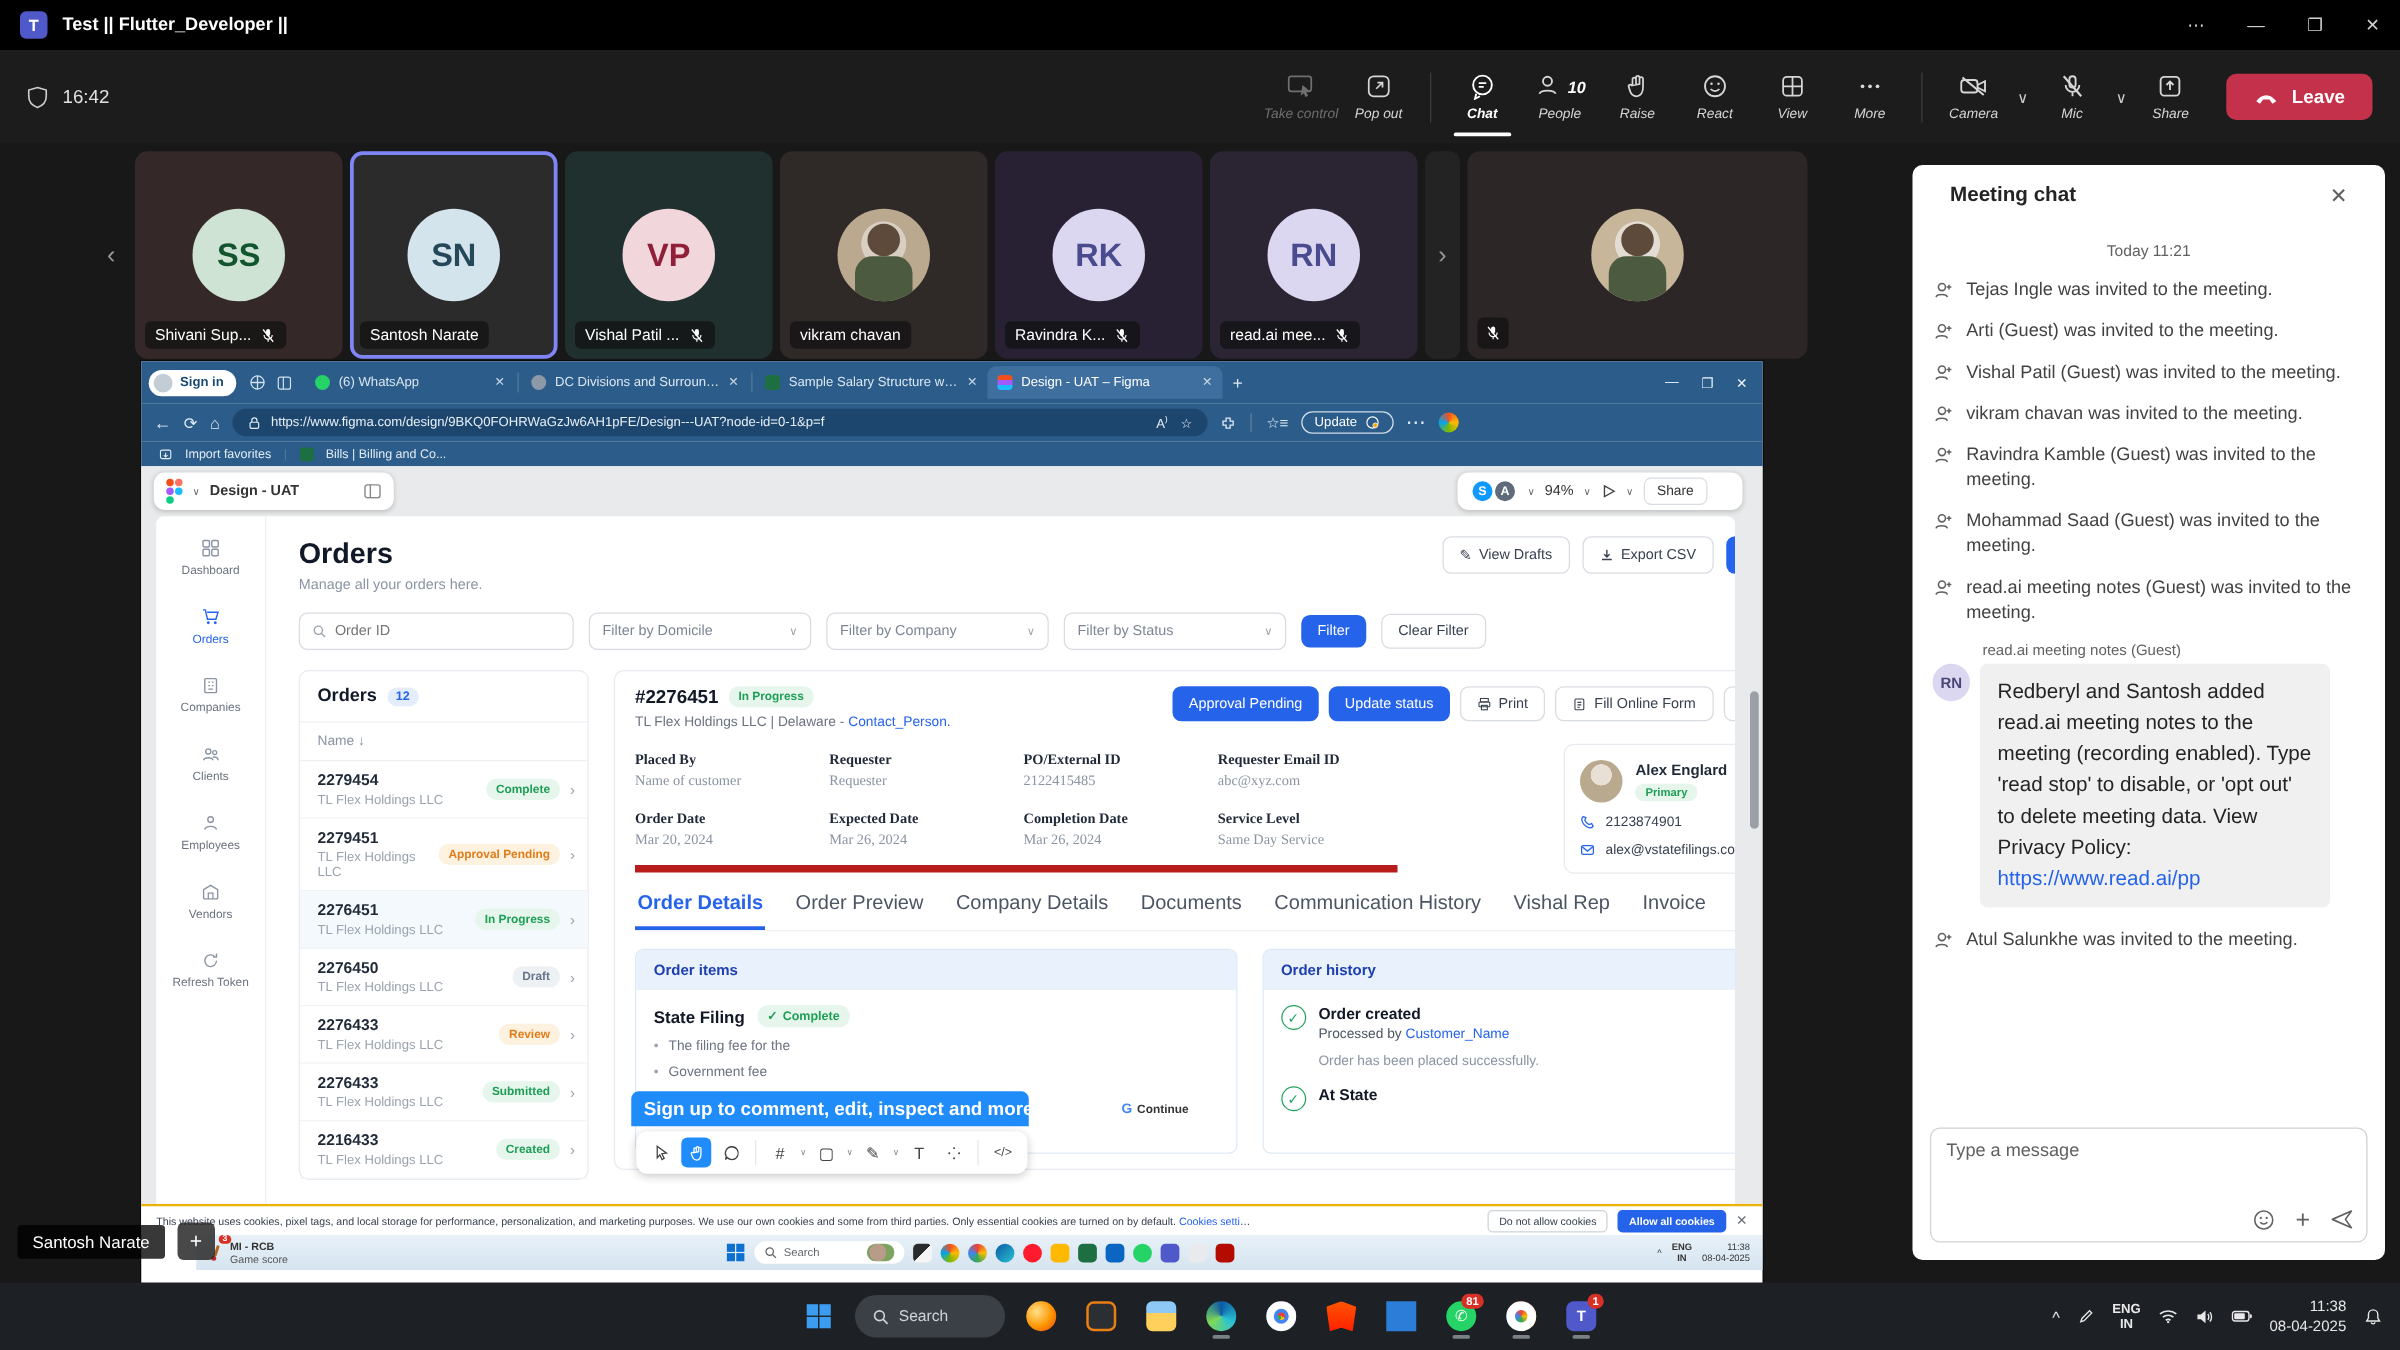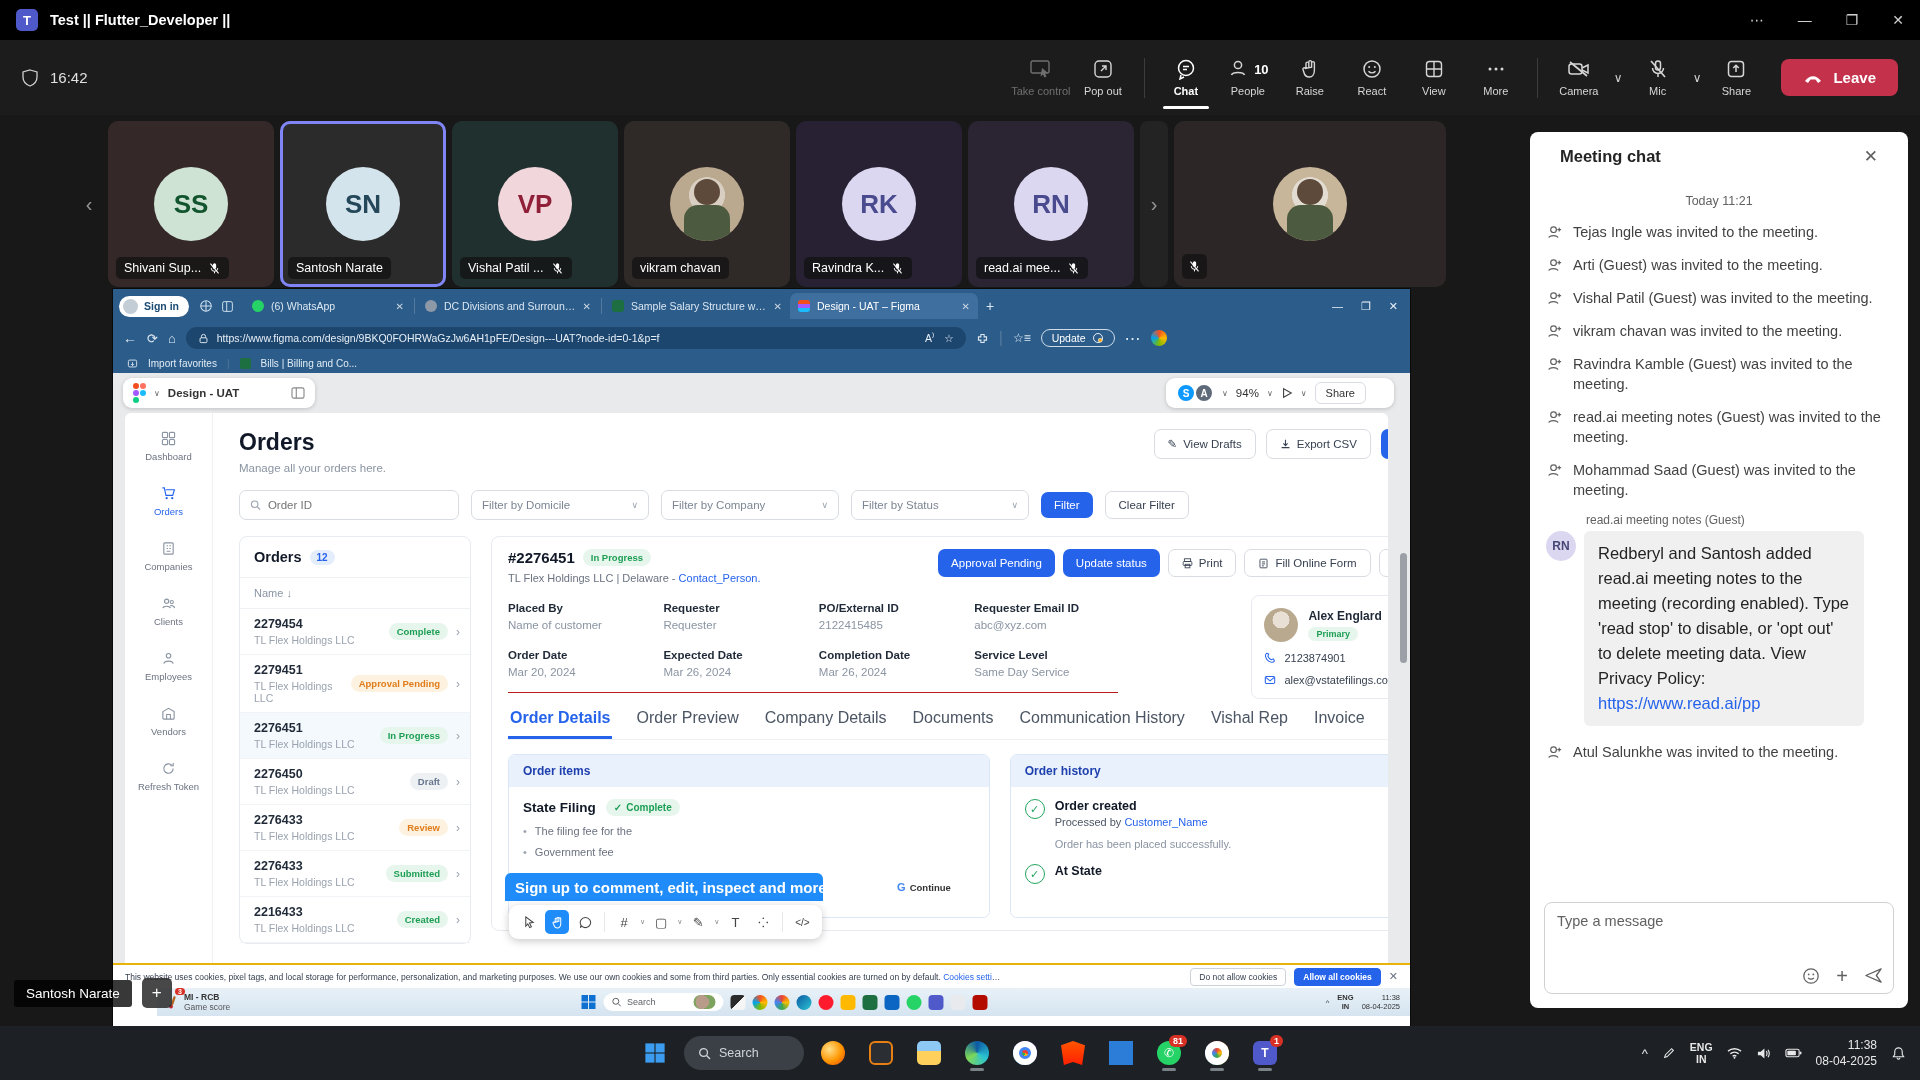--- a/index.html
+++ b/index.html
@@ -7,21 +7,21 @@
   body{background:#000;font-family:"Liberation Sans",sans-serif;}
   .screen{position:relative;width:1920px;height:1080px;background:#161616;overflow:hidden;}
   
   .titlebar{position:absolute;left:0;top:0;width:1920px;height:40px;background:#000;display:flex;align-items:center;padding:0 16px;color:#fff;}
   .tlogo{width:22px;height:22px;border-radius:5px;background:#5059c9;color:#fff;font-size:13px;font-weight:bold;display:flex;align-items:center;justify-content:center;margin-right:12px;}
   .titlebar .ttl{font-size:14.5px;font-weight:bold;}
   .wctrls{margin-left:auto;display:flex;gap:34px;color:#cfcfcf;font-size:14px;align-items:center;}
   
   .mtoolbar{position:absolute;left:0;top:40px;width:1920px;height:75px;background:#1c1c1c;display:flex;align-items:center;color:#e8e8e8;}
   .mtime{display:flex;align-items:center;gap:10px;margin-left:20px;font-size:15px;color:#e0e0e0;}
-  .tool{width:62px;display:flex;flex-direction:column;align-items:center;gap:5px;font-size:11px;color:#d6d6d6;position:relative;cursor:pointer;}
+  .tool{width:62px;display:flex;flex-direction:column;align-items:center;gap:5px;font-size:11px;color:#d6d6d6;position:relative;cursor:pointer;font-style:italic;}
   .tool svg{display:block;}
   .tool.disabled{color:#6f6f6f;}
   .tool.active:after{content:"";position:absolute;bottom:-12px;width:46px;height:3px;border-radius:2px;background:#fff;}
   .vdiv{width:1px;height:40px;background:#3c3c3c;margin:0 10px;}
   .chev{color:#cfcfcf;font-size:12px;margin:0 4px;cursor:pointer;}
   .leavebtn{display:flex;align-items:center;gap:10px;background:#c4314b;color:#fff;font-size:15px;font-weight:bold;border-radius:8px;padding:10px 22px;margin:0 22px 0 14px;cursor:pointer;}
   .pcount{font-size:13px;font-weight:bold;color:#fff;margin-left:2px;}
   
   .stage{position:absolute;left:0;top:115px;width:1920px;height:911px;background:#181818;}
   .tilerow{position:absolute;left:76px;top:4px;height:170px;display:flex;align-items:center;gap:6px;}
@@ -88,21 +88,21 @@
   .badge.orange{background:#fdf1e0;color:#e07c1a;}
   .badge.gray{background:#eef1f4;color:#64748b;}
   .orow .rar{color:#9aa3af;margin-left:8px;font-size:12px;}
   .detailcard{flex:1;border:1px solid #e7eaee;border-radius:8px;background:#fff;padding:12px 16px;position:relative;}
   .dhead{display:flex;align-items:flex-start;}
   .dhl .idline{display:flex;align-items:center;gap:8px;}
   .dhl .did{font-size:15px;font-weight:bold;color:#111827;}
   .dhl .dsub{font-size:11px;color:#6b7280;margin-top:6px;}
   .link{color:#2563eb;cursor:pointer;}
   .dbtns{margin-left:auto;display:flex;gap:8px;}
-  .fieldgrid{display:grid;grid-template-columns:repeat(4,1fr);gap:18px 12px;margin-top:18px;padding-bottom:14px;border-bottom:1px solid #b91c1c;width:62%;}
+  .fieldgrid{display:grid;grid-template-columns:repeat(4,1fr);gap:18px 12px;margin-top:18px;padding-bottom:14px;border-bottom:6px solid #b91c1c;width:62%;font-family:Liberation Serif, serif;}
   .fld .fl{font-size:11.5px;font-weight:bold;color:#1f2937;}
   .fld .fv{font-size:11.5px;color:#8a94a2;margin-top:5px;}
   .contactcard{position:absolute;right:16px;top:58px;width:240px;border:1px solid #e7eaee;border-radius:8px;padding:12px;}
   .cctop{display:flex;gap:10px;align-items:center;}
   .ccav{width:34px;height:34px;border-radius:50%;background:radial-gradient(circle at 50% 35%,#e8e0d4 0 30%,#b9a98f 31% 100%);flex:none;}
   .ccname{font-size:12px;font-weight:bold;color:#1f2937;}
   .ccbadge{display:inline-block;background:#e7f6ec;color:#1d9e55;font-size:9px;font-weight:bold;border-radius:8px;padding:2px 8px;margin-top:4px;}
   .ccrow{display:flex;align-items:center;gap:8px;font-size:11px;color:#374151;margin-top:10px;}
   .tabsrow{display:flex;gap:22px;margin-top:16px;border-bottom:1px solid #eef0f3;}
   .dtab{font-size:16px;color:#4b5563;padding:0 2px 9px;cursor:pointer;white-space:nowrap;}
@@ -978,29 +978,29 @@
               <path d="M14 4v4M12 6h4" stroke="currentColor" stroke-width="1.3"></path>
             </svg>
           <span>Ravindra Kamble (Guest) was invited to the meeting.</span>
         </div>
         <div class="sysmsg">
           <svg width="17" height="17" viewBox="0 0 18 18">
               <circle cx="8" cy="6" r="3" fill="none" stroke="currentColor" stroke-width="1.3"></circle>
               <path d="M3 14.5c.6-3 9-3 9.6 0" fill="none" stroke="currentColor" stroke-width="1.3"></path>
               <path d="M14 4v4M12 6h4" stroke="currentColor" stroke-width="1.3"></path>
             </svg>
-          <span>read.ai meeting notes (Guest) was invited to the meeting.</span>
+          <span>Mohammad Saad (Guest) was invited to the meeting.</span>
         </div>
         <div class="sysmsg">
           <svg width="17" height="17" viewBox="0 0 18 18">
               <circle cx="8" cy="6" r="3" fill="none" stroke="currentColor" stroke-width="1.3"></circle>
               <path d="M3 14.5c.6-3 9-3 9.6 0" fill="none" stroke="currentColor" stroke-width="1.3"></path>
               <path d="M14 4v4M12 6h4" stroke="currentColor" stroke-width="1.3"></path>
             </svg>
-          <span>Mohammad Saad (Guest) was invited to the meeting.</span>
+          <span>read.ai meeting notes (Guest) was invited to the meeting.</span>
         </div>
 
         <div class="senderlbl">read.ai meeting notes (Guest)</div>
         <div class="msgrow">
           <div class="msgav">RN</div>
           <div class="bubble"><span>Redberyl and Santosh added read.ai meeting notes to the meeting (recording enabled). Type 'read stop' to disable, or 'opt out' to delete meeting data. View Privacy Policy: </span><span class="link">https://www.read.ai/pp</span></div>
         </div>
 
         <div class="sysmsg">
           <svg width="17" height="17" viewBox="0 0 18 18">

